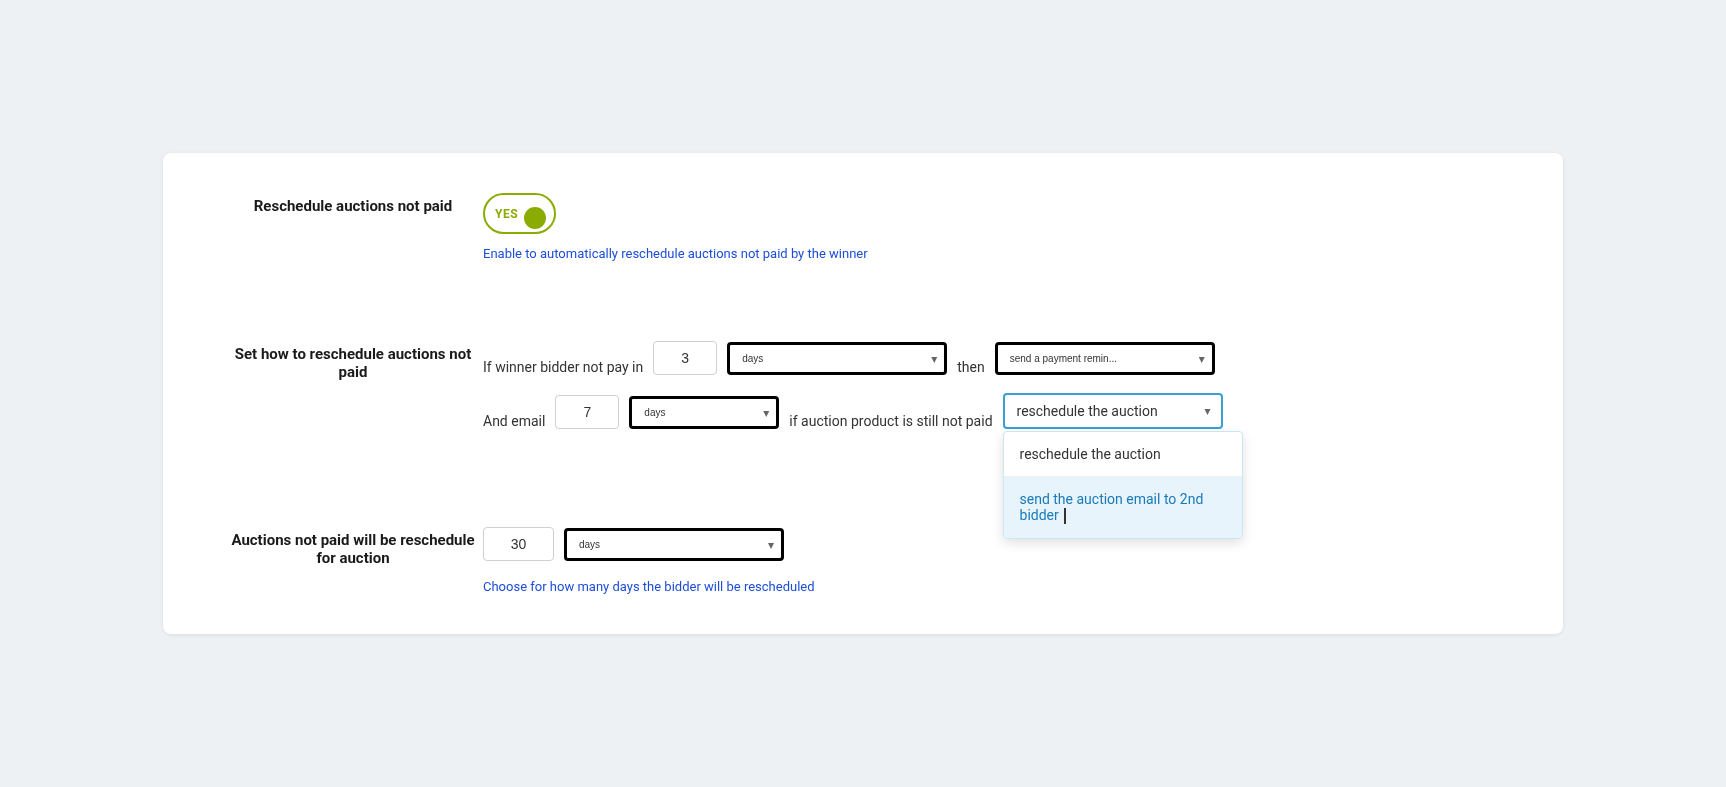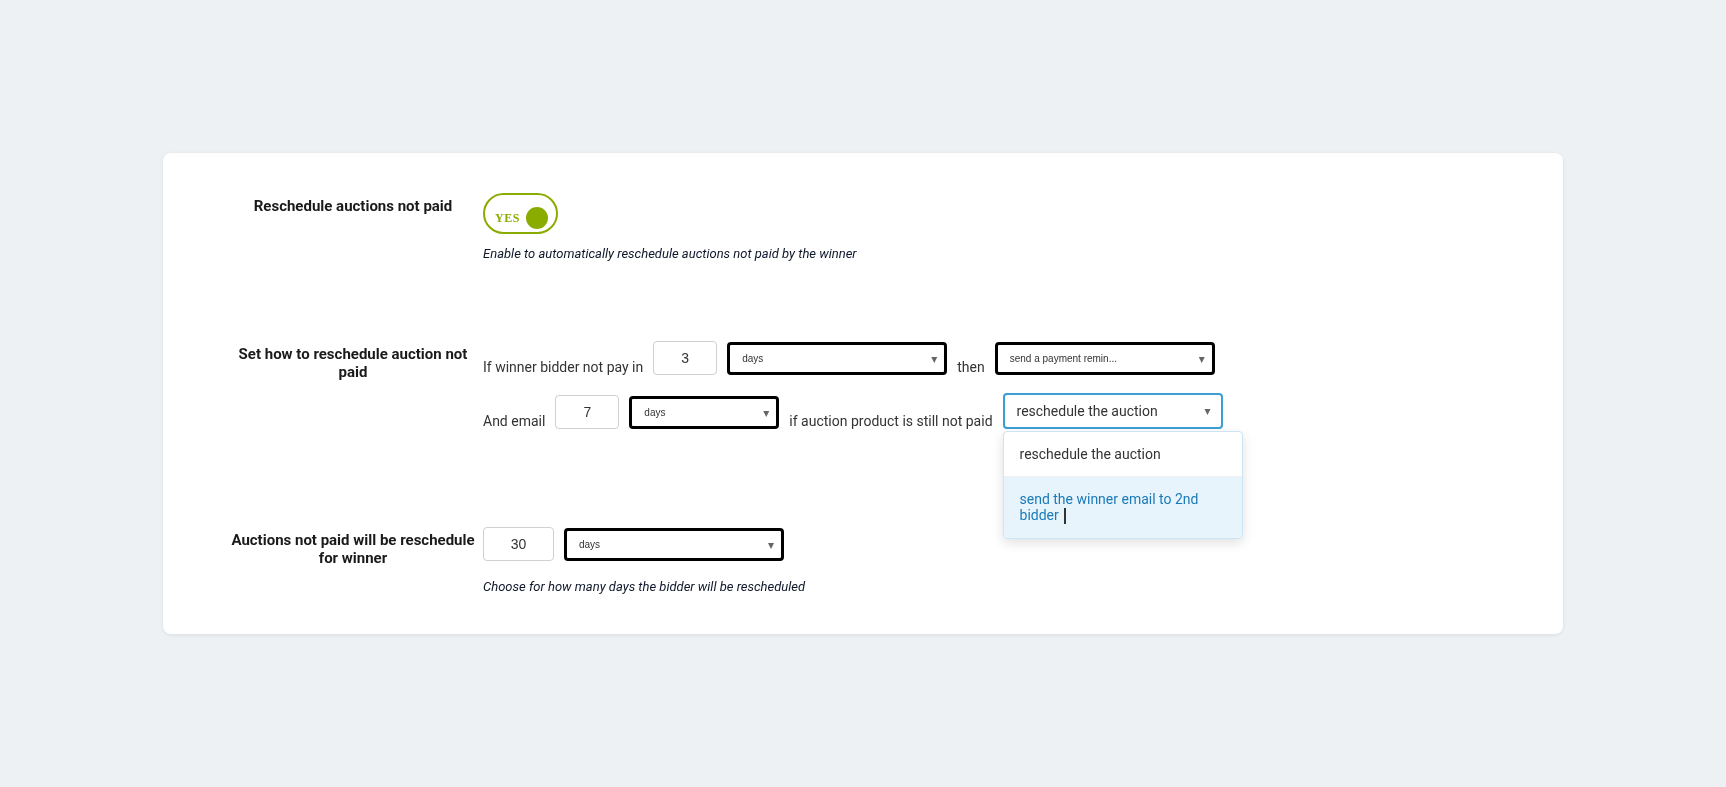--- a/index.html
+++ b/index.html
@@ -43,45 +43,42 @@
       flex: 1;
     }
     
     .toggle-wrap {
       display: flex;
       align-items: center;
       margin-bottom: 12px;
     }
     .toggle-pill {
       display: flex;
-      align-items: center;
       border: 2px solid #8aab00;
       border-radius: 30px;
       padding: 12px 8px 3px 10px;
       cursor: pointer;
       gap: 6px;
-      font-family: Liberation Serif, serif;
     }
     .toggle-label {
       font-size: 12px;
       font-weight: 700;
       color: #8aab00;
       letter-spacing: 0.5px;
     }
     .toggle-knob {
       width: 22px;
       height: 22px;
       border-radius: 50%;
       background: #8aab00;
     }
     .helper-text {
       font-size: 13px;
-      color: #0f172a;
+      color: #1d4ed8;
       margin-top: 4px;
-      font-style: italic;
     }
     
     .control-row {
       display: flex;
       align-items: flex-end;
       gap: 10px;
       flex-wrap: wrap;
       margin-bottom: 18px;
     }
     .row-text {
@@ -201,21 +198,21 @@
         <div class="toggle-pill">
           <span class="toggle-label">YES</span>
           <div class="toggle-knob"></div>
         </div>
       </div>
       <div class="helper-text">Enable to automatically reschedule auctions not paid by the winner</div>
     </div>
   </div>
 
   <div class="section">
-    <div class="section-label">Set how to reschedule auction not paid</div>
+    <div class="section-label">Set how to reschedule auctions not paid</div>
     <div class="section-content">
 
       <div class="control-row">
         <span class="row-text">If winner bidder not pay in</span>
         <input class="num-input" type="text" value="3" style="">
         <div class="select-wrapper">
           <select class="select-box select-box-wide">
             <option>days</option>
             <option>hours</option>
           </select>
@@ -246,32 +243,32 @@
         <div class="dropdown-container">
           <div class="dropdown-highlighted">
             <span>reschedule the auction</span>
             <span class="dropdown-chevron">▾</span>
           </div>
           <div class="dropdown-menu">
             <div class="dropdown-item">
               <span>reschedule the auction</span>
             </div>
             <div class="dropdown-item highlighted">
-              <span>send the winner email to 2nd bidder</span>
+              <span>send the auction email to 2nd bidder</span>
               <span class="cursor-indicator"></span>
             </div>
           </div>
         </div>
       </div>
 
     </div>
   </div>
 
   <div class="section" style="margin-bottom:0;padding-bottom:0;">
-    <div class="section-label">Auctions not paid will be reschedule for winner</div>
+    <div class="section-label">Auctions not paid will be reschedule for auction</div>
     <div class="section-content">
       <div class="control-row">
         <input class="num-input" type="text" value="30" style="width: 71px;">
         <div class="select-wrapper">
           <select class="select-box select-box-wide">
             <option>days</option>
             <option>hours</option>
             <option>weeks</option>
           </select>
           <span class="chevron">▾</span>

